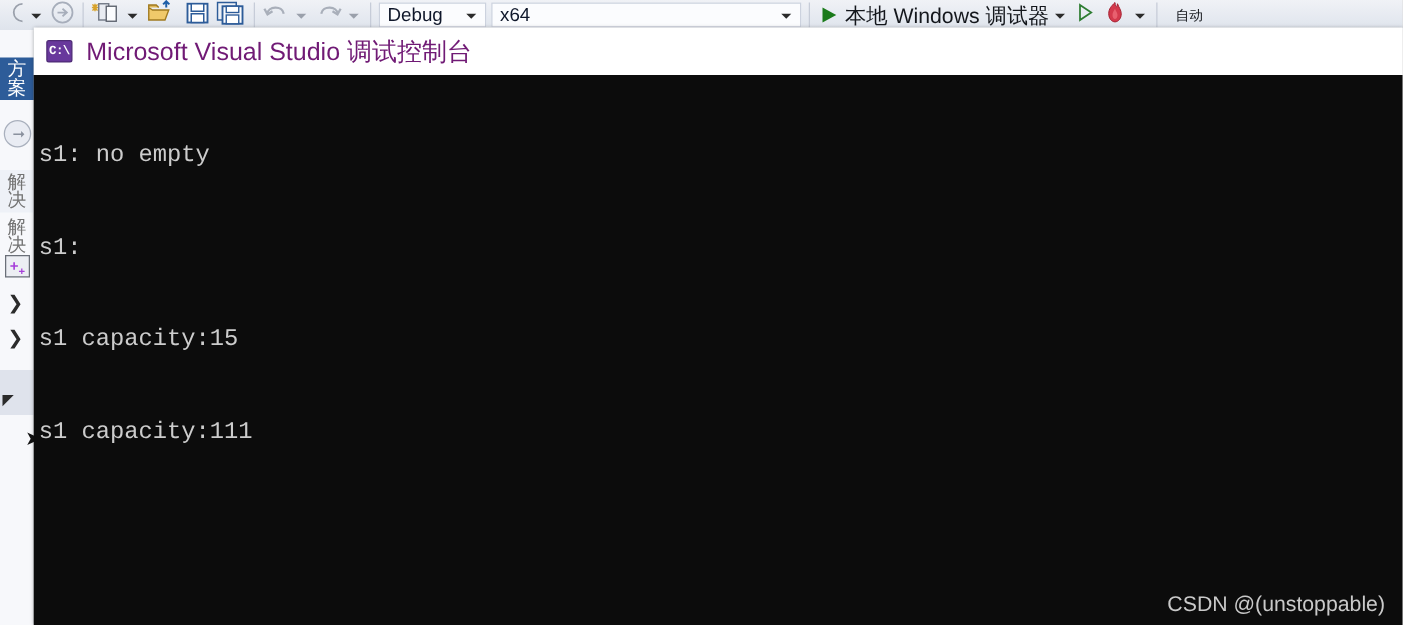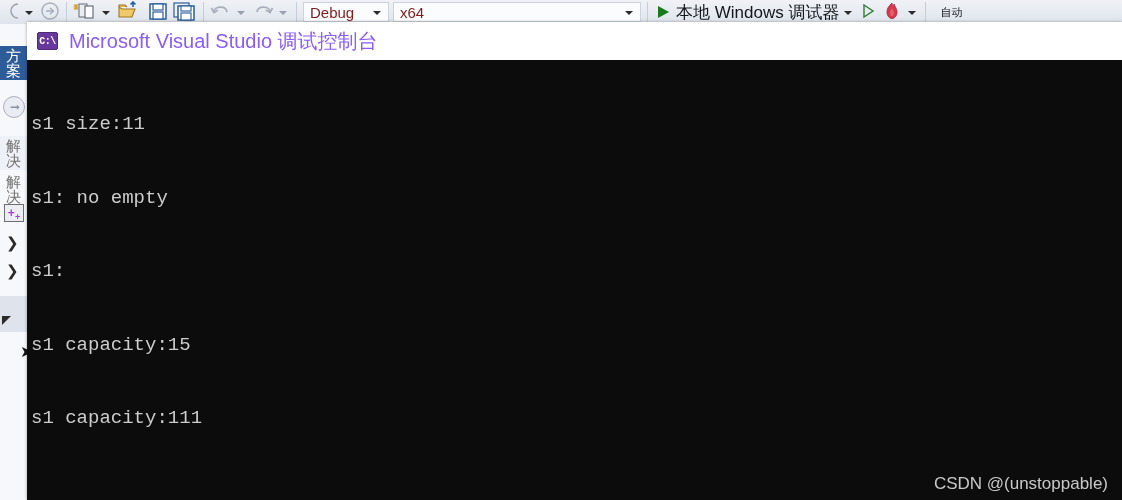--- a/index.html
+++ b/index.html
@@ -55,21 +55,21 @@
   .tb-combo {
     flex: none;
     height: 20px;
     background: #fbfcfe;
     border: 1px solid #ccd2de;
     display: flex;
     align-items: center;
     padding: 0 2px 0 6px;
     margin: 0 2px;
     font-size: 15px;
-    color: #7f1d1d;
+    color: #0f172a;
     box-sizing: border-box;
   }
   .tb-combo .lbl { margin-right: auto; padding-right: 8px; }
   .tb-combo.w-debug { width: 86px; }
   .tb-combo.w-plat { width: 248px; }
   .tb-text {
     flex: none;
     font-size: 17px;
     color: #14171c;
     padding: 0 2px;
@@ -195,21 +195,21 @@
     font-weight: bold;
     line-height: 17px;
     text-align: center;
     letter-spacing: -0.5px;
     flex: none;
     box-sizing: border-box;
   }
   #console-title-text {
     margin-left: 11px;
     font-size: 20px;
-    color: #8b5cf6;
+    color: #701a75;
     font-family: "Liberation Sans", sans-serif;
     white-space: nowrap;
   }
   #console-body {
     height: 440px;
     background: #0c0c0c;
     position: relative;
     overflow: hidden;
     font-family: "Liberation Mono", "DejaVu Sans Mono", monospace;
   }
@@ -380,21 +380,20 @@
 
 <div id="console-window">
 
   <div id="console-titlebar">
     <div id="console-app-icon">C:\</div>
     <div id="console-title-text">Microsoft Visual Studio 调试控制台</div>
   </div>
 
   <div id="console-body">
     <div id="console-text">
-      <div class="cline">s1 size:11</div>
       <div class="cline">s1: no empty</div>
       <div class="cline">s1:</div>
       <div class="cline">s1 capacity:15</div>
       <div class="cline">s1 capacity:111</div>
       
       
       
     </div>
 
     <div id="console-watermark">CSDN @(unstoppable)</div>

